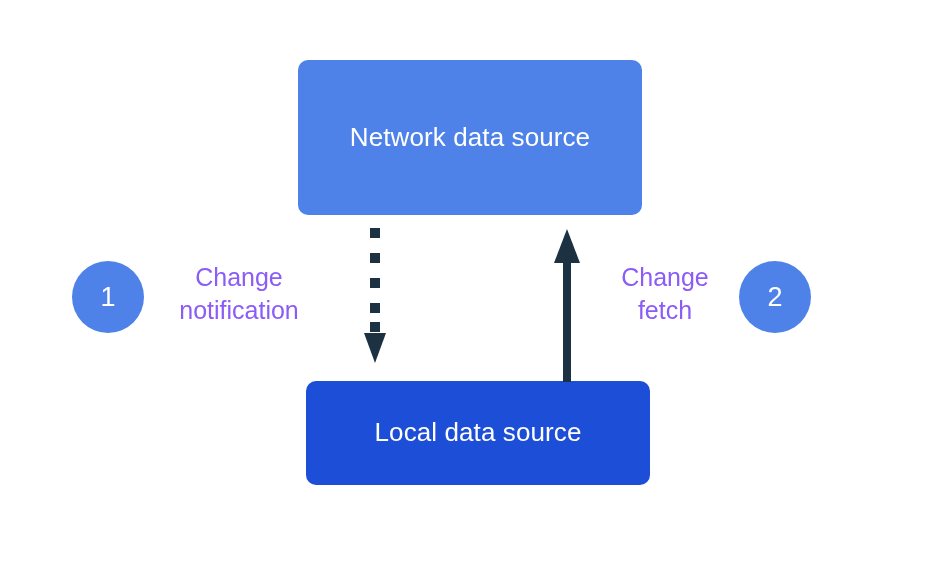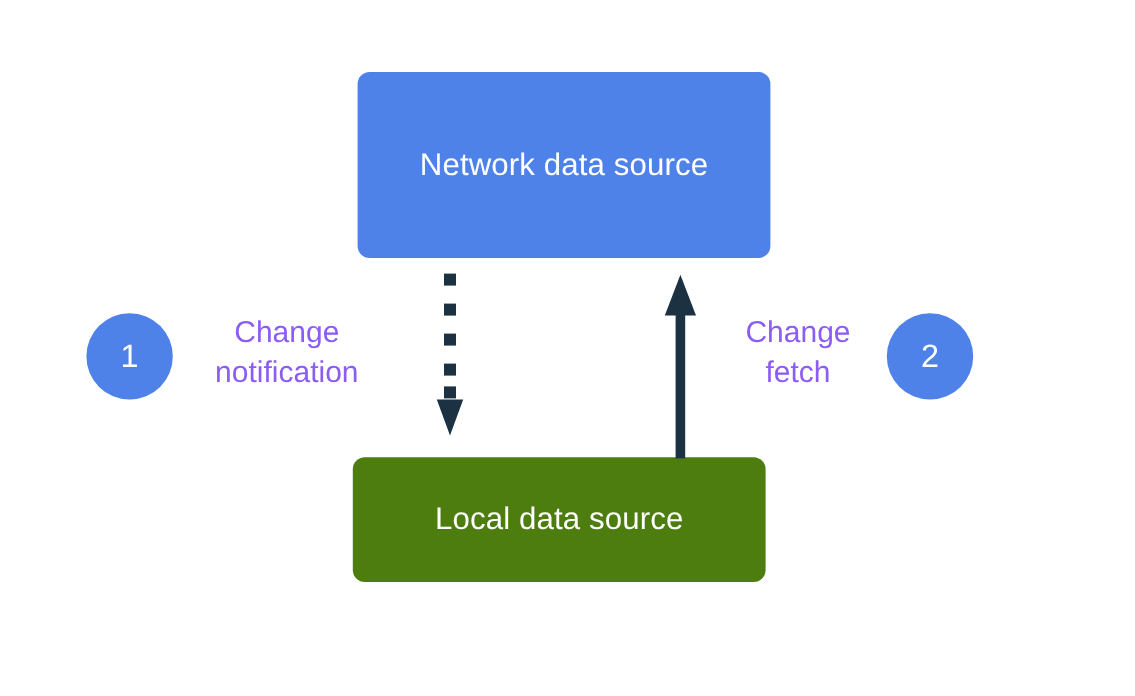--- a/index.html
+++ b/index.html
@@ -33,25 +33,25 @@
     letter-spacing: 0.1px;
   }
   #network-box {
     left: 298px;
     top: 60px;
     width: 344px;
     height: 155px;
     background: #4e82e8;
   }
   #local-box {
-    left: 294px;
+    left: 306px;
     top: 381px;
     width: 344px;
     height: 104px;
-    background: #4d7c0f;
+    background: #1d4ed8;
   }
   .node-label {
     display: block;
     padding: 0 12px;
   }
 
   
   .step-circle {
     position: absolute;
     width: 72px;

